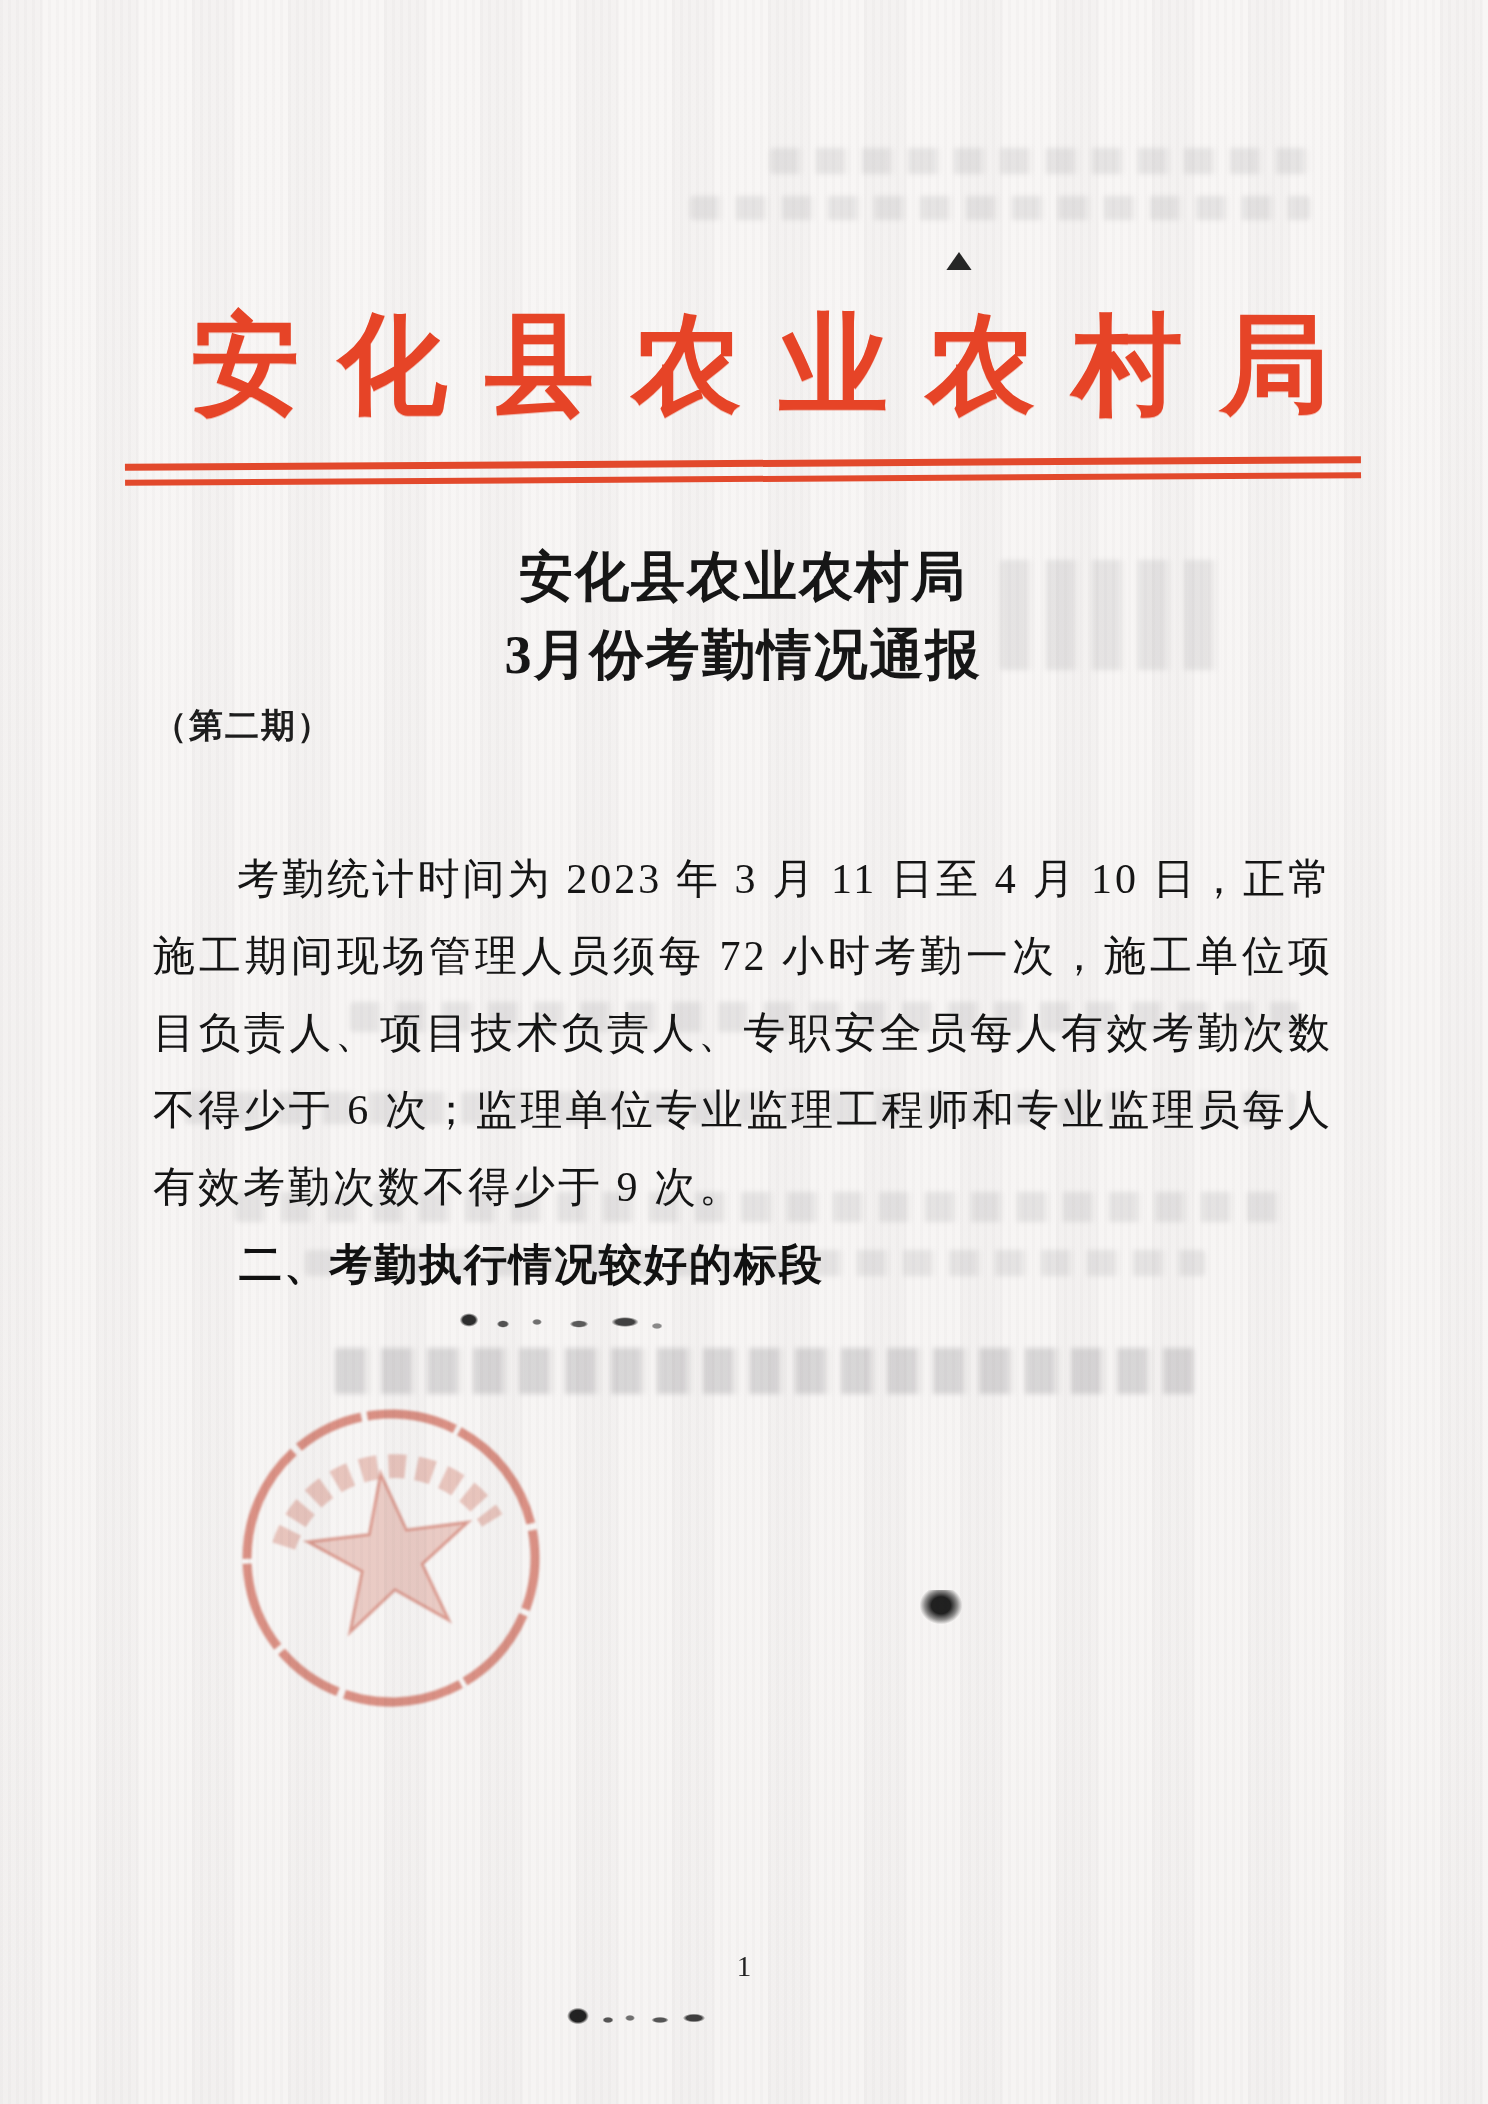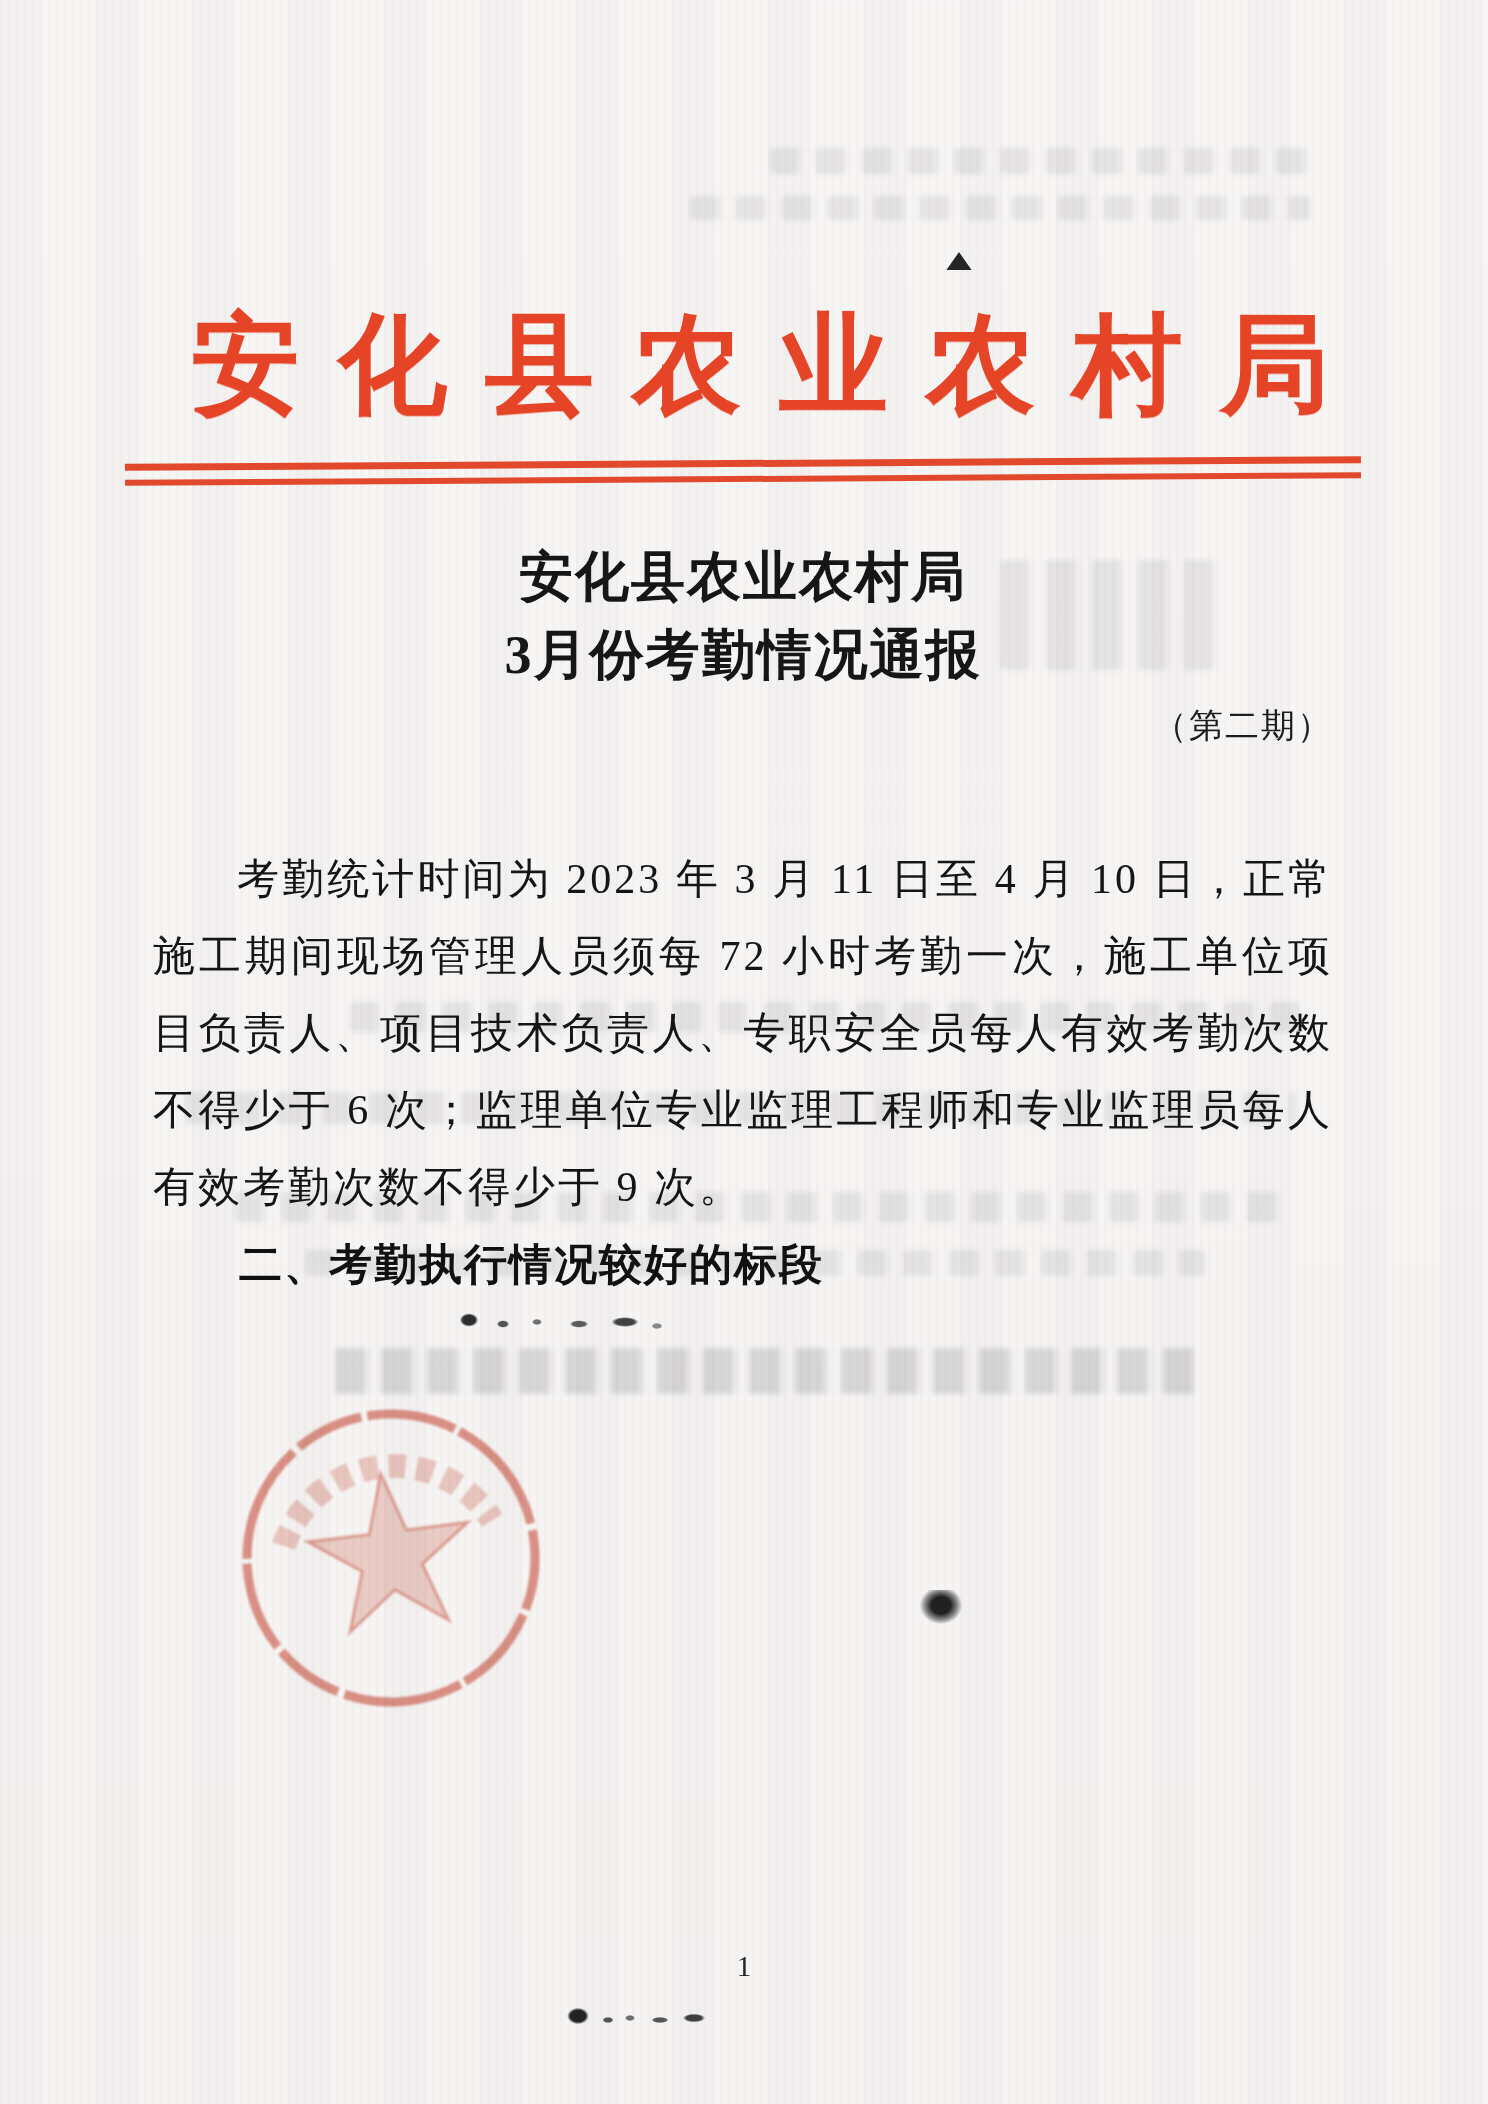--- a/index.html
+++ b/index.html
@@ -45,25 +45,26 @@
     margin-top:56px;
     text-align:center;
     font-weight:bold;
     color:#161616;
     font-size:54px;
     line-height:78px;
     letter-spacing:2px;
   }
   .doc-subtitle{
     margin-top:8px;
-    text-align:right;
+    text-align:left;
     font-size:34px;
     line-height:48px;
     color:#1d1d1d;
     letter-spacing:2px;
+    font-weight:bold;
   }
   
   .body-text{
     margin-top:91px;
     color:#151515;
     font-size:42px;
     line-height:77px;
     letter-spacing:3px;
     text-align:justify;
   }

